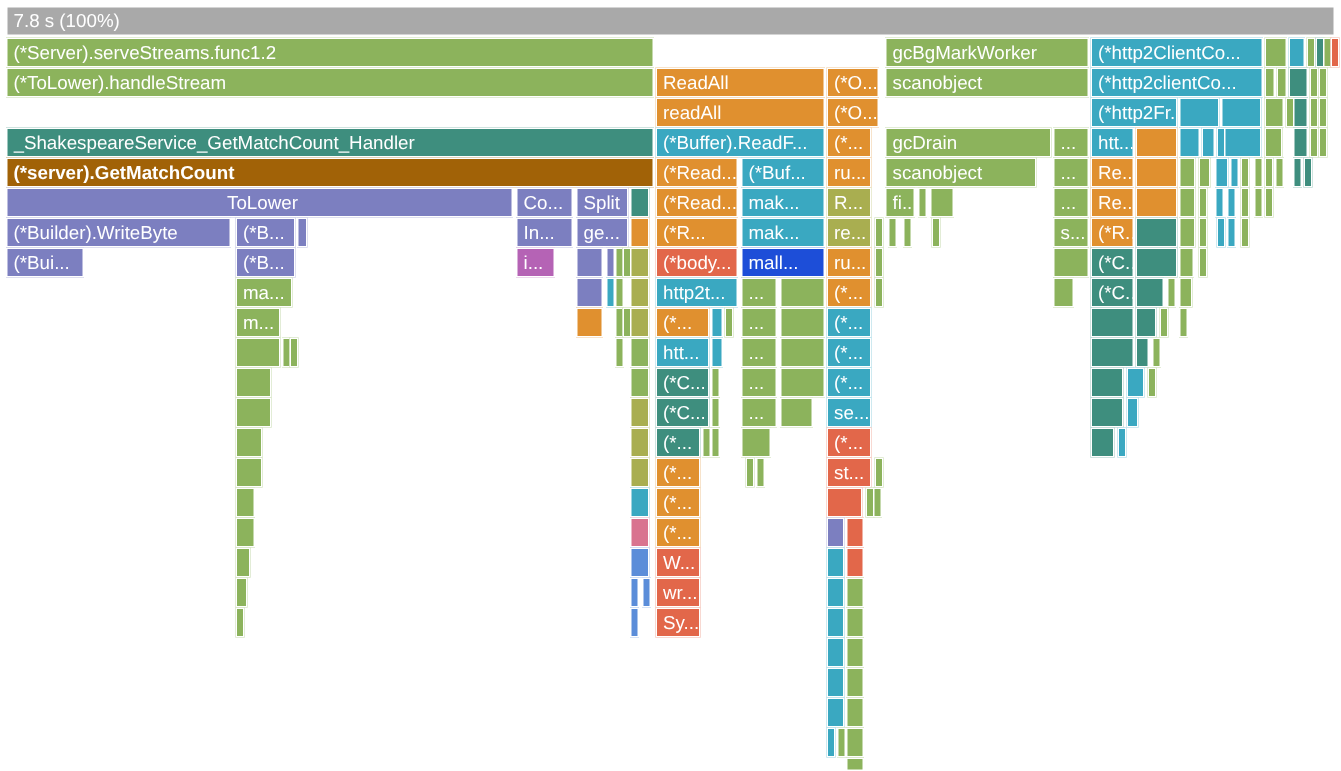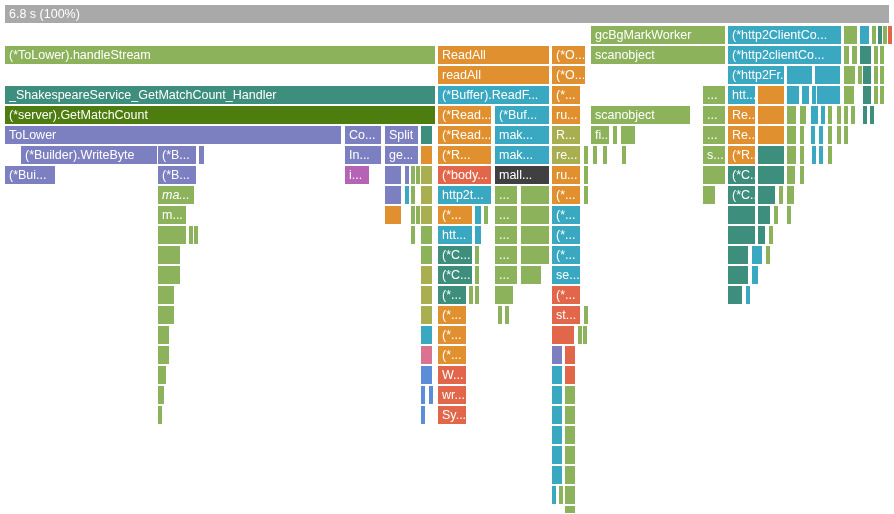--- a/index.html
+++ b/index.html
@@ -32,21 +32,24 @@
     overflow:hidden;
     white-space:nowrap;
     pointer-events:none;
   }
 </style>
 </head>
 <body>
 
 <div id="flame">
     <div class="frame root" title="7.8 s (100%)" style="left: 4px; top: 4px; width: 886px; height: 20px; background: rgb(169, 169, 169);">
-      <span class="lbl">6.8 s (100%)</span>
+      <span class="lbl">7.8 s (100%)</span>
+    </div>
+    <div class="frame" title="(*Server).serveStreams.func1.2" style="left: 4px; top: 25px; width: 432px; height: 20px; background: rgb(140, 179, 92);">
+      <span class="lbl">(*Server).serveStreams.func1.2</span>
     </div>
     <div class="frame" title="gcBgMarkWorker" style="left: 590px; top: 25px; width: 136px; height: 20px; background: rgb(140, 179, 92);">
       <span class="lbl">gcBgMarkWorker</span>
     </div>
     <div class="frame" title="(*http2ClientCo..." style="left: 727px; top: 25px; width: 115px; height: 20px; background: rgb(58, 168, 193);">
       <span class="lbl">(*http2ClientCo...</span>
     </div>
     <div class="frame" title="" style="left: 843px; top: 25px; width: 15px; height: 20px; background: rgb(140, 179, 92);">
       <span class="lbl"></span>
     </div>
@@ -127,20 +130,23 @@
     </div>
     <div class="frame" title="_ShakespeareService_GetMatchCount_Handler" style="left: 4px; top: 85px; width: 432px; height: 20px; background: rgb(62, 142, 126);">
       <span class="lbl">_ShakespeareService_GetMatchCount_Handler</span>
     </div>
     <div class="frame" title="(*Buffer).ReadF..." style="left: 437px; top: 85px; width: 113px; height: 20px; background: rgb(58, 168, 193);">
       <span class="lbl">(*Buffer).ReadF...</span>
     </div>
     <div class="frame" title="(*..." style="left: 551px; top: 85px; width: 30px; height: 20px; background: rgb(224, 144, 47);">
       <span class="lbl">(*...</span>
     </div>
+    <div class="frame" title="gcDrain" style="left: 590px; top: 85px; width: 111px; height: 20px; background: rgb(140, 179, 92);">
+      <span class="lbl">gcDrain</span>
+    </div>
     <div class="frame" title="..." style="left: 702px; top: 85px; width: 24px; height: 20px; background: rgb(140, 179, 92);">
       <span class="lbl">...</span>
     </div>
     <div class="frame" title="htt..." style="left: 727px; top: 85px; width: 29px; height: 20px; background: rgb(58, 168, 193);">
       <span class="lbl">htt...</span>
     </div>
     <div class="frame" title="" style="left: 757px; top: 85px; width: 28px; height: 20px; background: rgb(224, 144, 47);">
       <span class="lbl"></span>
     </div>
     <div class="frame" title="" style="left: 786px; top: 85px; width: 14px; height: 20px; background: rgb(58, 168, 193);">
@@ -160,21 +166,21 @@
     </div>
     <div class="frame" title="" style="left: 862px; top: 85px; width: 10px; height: 20px; background: rgb(62, 142, 126);">
       <span class="lbl"></span>
     </div>
     <div class="frame" title="" style="left: 873px; top: 85px; width: 4px; height: 20px; background: rgb(140, 179, 92);">
       <span class="lbl"></span>
     </div>
     <div class="frame" title="" style="left: 879px; top: 85px; width: 4px; height: 20px; background: rgb(140, 179, 92);">
       <span class="lbl"></span>
     </div>
-    <div class="frame" title="(*server).GetMatchCount" style="left: 4px; top: 105px; width: 432px; height: 20px; background: #4d7c0f;">
+    <div class="frame" title="(*server).GetMatchCount" style="left: 4px; top: 105px; width: 432px; height: 20px; background: #a16207; font-weight: bold;">
       <span class="lbl">(*server).GetMatchCount</span>
     </div>
     <div class="frame" title="(*Read..." style="left: 437px; top: 105px; width: 55px; height: 20px; background: rgb(224, 144, 47);">
       <span class="lbl">(*Read...</span>
     </div>
     <div class="frame" title="(*Buf..." style="left: 494px; top: 105px; width: 56px; height: 20px; background: rgb(58, 168, 193);">
       <span class="lbl">(*Buf...</span>
     </div>
     <div class="frame" title="ru..." style="left: 551px; top: 105px; width: 30px; height: 20px; background: rgb(224, 144, 47);">
       <span class="lbl">ru...</span>
@@ -214,21 +220,21 @@
     </div>
     <div class="frame" title="" style="left: 850px; top: 105px; width: 4px; height: 20px; background: rgb(140, 179, 92);">
       <span class="lbl"></span>
     </div>
     <div class="frame" title="" style="left: 862px; top: 105px; width: 5px; height: 20px; background: rgb(62, 142, 126);">
       <span class="lbl"></span>
     </div>
     <div class="frame" title="" style="left: 869px; top: 105px; width: 4px; height: 20px; background: rgb(62, 142, 126);">
       <span class="lbl"></span>
     </div>
-    <div class="frame" title="ToLower" style="left: 4px; top: 125px; width: 338px; height: 20px; background: rgb(124, 127, 192);">
+    <div class="frame" title="ToLower" style="left: 4px; top: 125px; width: 338px; height: 20px; background: rgb(124, 127, 192); text-align: center;">
       <span class="lbl">ToLower</span>
     </div>
     <div class="frame" title="Co..." style="left: 344px; top: 125px; width: 38px; height: 20px; background: rgb(124, 127, 192);">
       <span class="lbl">Co...</span>
     </div>
     <div class="frame" title="Split" style="left: 384px; top: 125px; width: 35px; height: 20px; background: rgb(124, 127, 192);">
       <span class="lbl">Split</span>
     </div>
     <div class="frame" title="" style="left: 420px; top: 125px; width: 13px; height: 20px; background: rgb(62, 142, 126);">
       <span class="lbl"></span>
@@ -274,21 +280,21 @@
     </div>
     <div class="frame" title="" style="left: 827px; top: 125px; width: 5px; height: 20px; background: rgb(140, 179, 92);">
       <span class="lbl"></span>
     </div>
     <div class="frame" title="" style="left: 836px; top: 125px; width: 4px; height: 20px; background: rgb(140, 179, 92);">
       <span class="lbl"></span>
     </div>
     <div class="frame" title="" style="left: 843px; top: 125px; width: 4px; height: 20px; background: rgb(140, 179, 92);">
       <span class="lbl"></span>
     </div>
-    <div class="frame" title="(*Builder).WriteByte" style="left: 20px; top: 145px; width: 150px; height: 20px; background: rgb(124, 127, 192);">
+    <div class="frame" title="(*Builder).WriteByte" style="left: 4px; top: 145px; width: 150px; height: 20px; background: rgb(124, 127, 192);">
       <span class="lbl">(*Builder).WriteByte</span>
     </div>
     <div class="frame" title="(*B..." style="left: 157px; top: 145px; width: 40px; height: 20px; background: rgb(124, 127, 192);">
       <span class="lbl">(*B...</span>
     </div>
     <div class="frame" title="" style="left: 198px; top: 145px; width: 7px; height: 20px; background: rgb(124, 127, 192);">
       <span class="lbl"></span>
     </div>
     <div class="frame" title="In..." style="left: 344px; top: 145px; width: 38px; height: 20px; background: rgb(124, 127, 192);">
       <span class="lbl">In...</span>
@@ -364,21 +370,21 @@
     </div>
     <div class="frame" title="" style="left: 415px; top: 165px; width: 4px; height: 20px; background: rgb(140, 179, 92);">
       <span class="lbl"></span>
     </div>
     <div class="frame" title="" style="left: 420px; top: 165px; width: 13px; height: 20px; background: rgb(169, 174, 80);">
       <span class="lbl"></span>
     </div>
     <div class="frame" title="(*body..." style="left: 437px; top: 165px; width: 55px; height: 20px; background: rgb(226, 103, 74);">
       <span class="lbl">(*body...</span>
     </div>
-    <div class="frame" title="mall..." style="left: 494px; top: 165px; width: 56px; height: 20px; background: #404040;">
+    <div class="frame" title="mall..." style="left: 494px; top: 165px; width: 56px; height: 20px; background: #1d4ed8;">
       <span class="lbl">mall...</span>
     </div>
     <div class="frame" title="ru..." style="left: 551px; top: 165px; width: 30px; height: 20px; background: rgb(224, 144, 47);">
       <span class="lbl">ru...</span>
     </div>
     <div class="frame" title="" style="left: 583px; top: 165px; width: 4px; height: 20px; background: rgb(140, 179, 92);">
       <span class="lbl"></span>
     </div>
     <div class="frame" title="" style="left: 702px; top: 165px; width: 24px; height: 20px; background: rgb(140, 179, 92);">
       <span class="lbl"></span>
@@ -388,21 +394,21 @@
     </div>
     <div class="frame" title="" style="left: 757px; top: 165px; width: 28px; height: 20px; background: rgb(62, 142, 126);">
       <span class="lbl"></span>
     </div>
     <div class="frame" title="" style="left: 786px; top: 165px; width: 10px; height: 20px; background: rgb(140, 179, 92);">
       <span class="lbl"></span>
     </div>
     <div class="frame" title="" style="left: 799px; top: 165px; width: 4px; height: 20px; background: rgb(140, 179, 92);">
       <span class="lbl"></span>
     </div>
-    <div class="frame" title="ma..." style="left: 157px; top: 185px; width: 38px; height: 20px; background: rgb(140, 179, 92); font-style: italic;">
+    <div class="frame" title="ma..." style="left: 157px; top: 185px; width: 38px; height: 20px; background: rgb(140, 179, 92);">
       <span class="lbl">ma...</span>
     </div>
     <div class="frame" title="" style="left: 384px; top: 185px; width: 18px; height: 20px; background: rgb(124, 127, 192);">
       <span class="lbl"></span>
     </div>
     <div class="frame" title="" style="left: 404px; top: 185px; width: 5px; height: 20px; background: rgb(58, 168, 193);">
       <span class="lbl"></span>
     </div>
     <div class="frame" title="" style="left: 410px; top: 185px; width: 4px; height: 20px; background: rgb(140, 179, 92);">
       <span class="lbl"></span>

